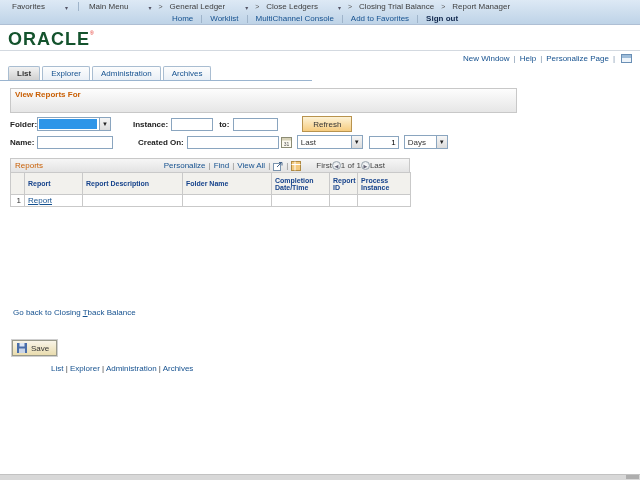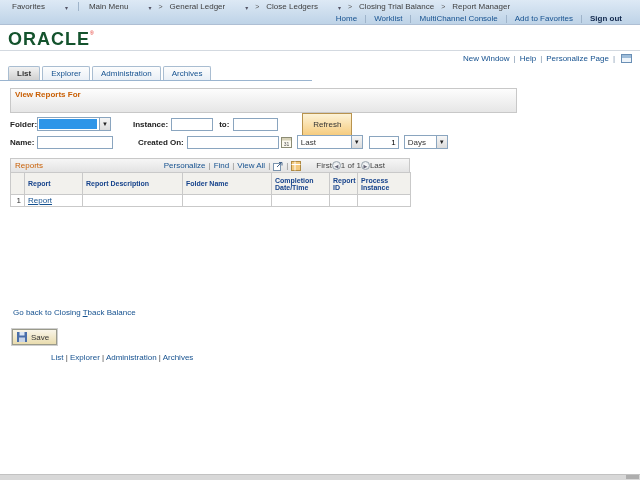--- a/index.html
+++ b/index.html
@@ -7,21 +7,21 @@
               font-family:"Liberation Sans", sans-serif; font-size:8px; color:#333; }
   a { text-decoration:none; cursor:pointer; }
 
   
   .topbar { height:25px; background:linear-gradient(#dde9f5,#bed3e7); border-bottom:1px solid #aebfd4; }
   .crumbrow { display:flex; align-items:center; height:13px; padding-left:8px; color:#3d3d3d; }
   .crumb { display:inline-flex; align-items:flex-end; gap:20px; padding:0 4px; cursor:pointer; white-space:nowrap; }
   .caret { font-size:6px; color:#556; line-height:1; }
   .vdiv { width:1px; height:9px; background:#9fb4ca; margin:0 6px; }
   .csep { color:#555; margin:0 3px; font-size:7px; }
-  .linkrow { display:flex; align-items:center; justify-content:flex-end; height:11px; padding-right:10px; }
+  .linkrow { display:flex; align-items:center; justify-content:center; height:11px; padding-right:10px; }
   .linkrow a { color:#15518f; padding:0 8px; white-space:nowrap; }
   .linkrow .vsep { width:1px; height:8px; background:#9fb4ca; }
   .linkrow a.signout { color:#12294e; font-weight:bold; }
 
   
   .logorow { height:26px; padding:5px 0 0 8px; border-bottom:1px solid #d3d9e0; }
   .oracle { color:#14532d; font-weight:bold; font-size:18px; letter-spacing:1px; line-height:1; display:inline-block; }
   .logomark { color:#e2231a; font-size:5px; vertical-align:top; }
 
   
@@ -40,21 +40,21 @@
   .grouphdr { height:25px; line-height:12px; padding-left:4px; background:linear-gradient(#fdfdfd,#e6e6e6);
               border:1px solid #c8c8c8; color:#c96006;font-weight:bold; }
   .frow { display:flex; align-items:center; margin-top:4px; height:14px; }
   .flabel { font-weight:bold; color:#222; white-space:nowrap; }
   input.tbox { border:1px solid #8aa5bf; height:13px; font-size:8px; padding:0 2px; font-family:"Liberation Sans",sans-serif; }
   .pselect { position:relative; height:14px; border:1px solid #8aa5bf; background:#fff; display:inline-flex; align-items:center; cursor:pointer; }
   .pselect .sval { flex:1; padding-left:3px; overflow:hidden; white-space:nowrap; }
   .pselect .sarrow { width:11px; height:100%; border-left:1px solid #8aa5bf; background:linear-gradient(#f6f6f6,#dcdcdc);
                      display:flex; align-items:center; justify-content:center; font-size:6px; color:#222; }
   .bluefill { position:absolute; left:1px; top:1px; bottom:1px; right:13px; background:#2e95e8; }
-  .btn-refresh { margin-left:24px; padding:1px 10px; height:23px; background:linear-gradient(#fdf3d7,#f6cc7f);
+  .btn-refresh { margin-left:24px; padding:1px 10px; height:16px; background:linear-gradient(#fdf3d7,#f6cc7f);
                  border:1px solid #b8934e; font-size:8px; color:#333; cursor:pointer; font-family:"Liberation Sans",sans-serif; }
   .calicon { margin-left:2px; cursor:pointer; display:inline-flex; }
 
   
   .grid { margin:9px 0 0 10px; width:400px; }
   .gridbar { height:14px; display:flex; align-items:center; justify-content:space-between;
              background:linear-gradient(#f6f6f6,#e3e3e3); border:1px solid #c8c8c8; border-bottom:none; }
   .gridtitle { color:#c96006; padding-left:4px; }
   .gridright { display:flex; align-items:center; gap:3px; padding-right:24px; }
   .gridright a { color:#15518f; }
@@ -67,21 +67,21 @@
                      border:1px solid #c9c9c9; padding:2px 3px; vertical-align:middle; height:22px; }
   table.pstable td { background:#fff; border:1px solid #c9c9c9; padding:1px 3px; height:12px; font-size:8px; }
   th.num, td.num { text-align:right; }
   th.ralign { text-align:right; }
   td a.cell-link { color:#15518f; text-decoration:underline; }
 
   
   .goback { margin:101px 0 0 13px; }
   .goback a { color:#15518f; }
   .goback .akey { text-decoration:underline; }
-  .saverow { margin:12px 0 0 12px; }
+  .saverow { margin:23px 0 0 12px; }
   .btn-save { display:inline-flex; align-items:center; gap:4px; padding:2px 7px 2px 4px;
               background:linear-gradient(#f9f5e8,#e9dcae); border:1px solid #9a9a8a; outline:1px solid #cfcfcf;
               font-size:8px; color:#333; cursor:pointer; font-family:"Liberation Sans",sans-serif; }
   .footerlinks { margin:8px 0 0 11px; color:#444;padding-left:40px; }
   .footerlinks a { color:#15518f; }
 
   
   .bottomstrip { position:absolute; left:0; right:0; bottom:0; height:6px; background:#d8d8d8; border-top:1px solid #c2c2c2; }
   .stripcorner { position:absolute; right:1px; bottom:1px; width:13px; height:4px; background:#aeaeae; }
 </style>

